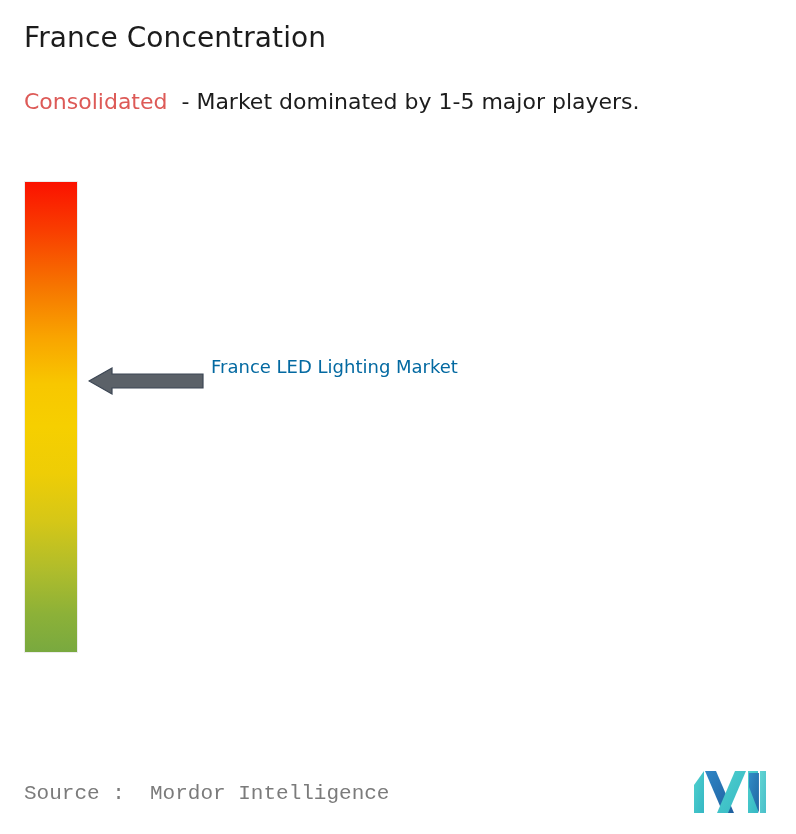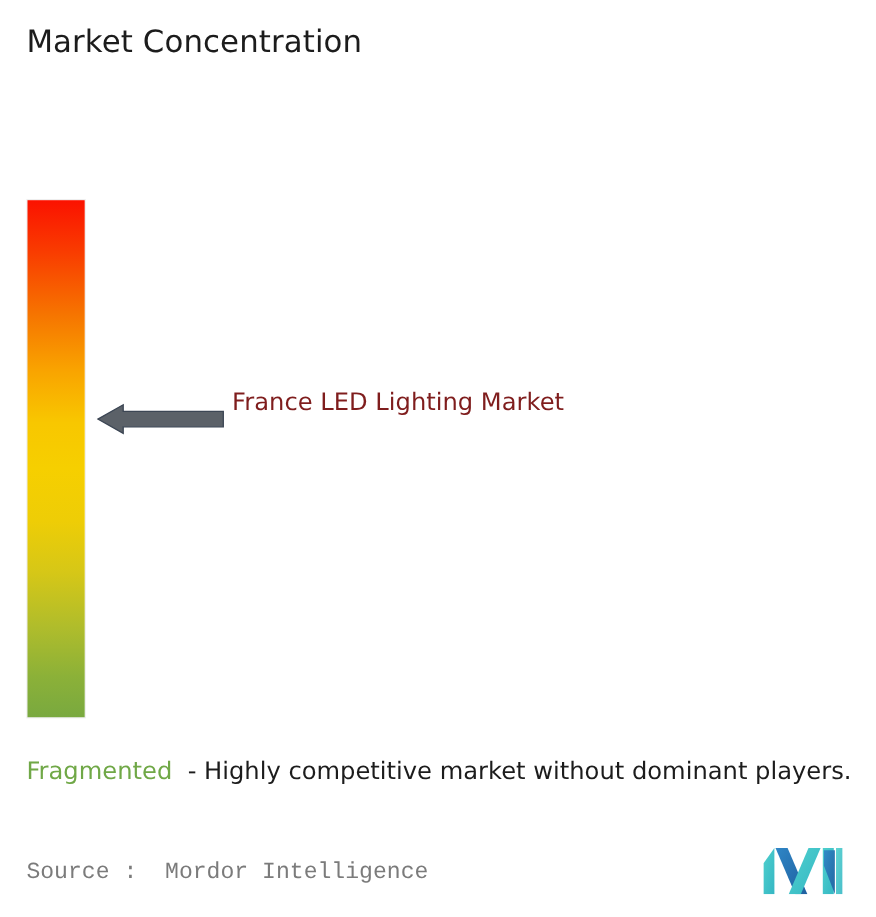--- a/index.html
+++ b/index.html
@@ -101,23 +101,23 @@
   .arrow-wrap svg {
     display: block;
   }
 
   
   .pointer-label {
     position: absolute;
     left: 211px;
     top: 350px;
     width: 420px;
-    font-size: 22px;
+    font-size: 18px;
     line-height: 34px;
-    color: #7f1d1d;
+    color: #0369a1;
   }
 
   
   .source {
     position: absolute;
     left: 24px;
     top: 780px;
     font-size: 21px;
     line-height: 28px;
     color: #7b7b7b;
@@ -132,36 +132,36 @@
     width: 72px;
     height: 42px;
   }
   .logo svg { display:block; }
 </style>
 </head>
 <body>
 
 <div id="infographic">
 
-  <div class="title">Market Concentration</div>
+  <div class="title">France Concentration</div>
 
+  <div class="caption-top">
+    <span class="kw-consolidated">Consolidated</span><span class="kw-sep">  - </span><span>Market dominated by 1-5 major players.</span>
+  </div>
 
   <div class="gradient-bar"></div>
 
   <div class="arrow-wrap">
     <svg width="116" height="30" viewBox="0 0 116 30">
       <polygon points="1,15 24,2 24,8 115,8 115,22 24,22 24,28" fill="#5b6168" stroke="#3c4654" stroke-width="1.2" stroke-linejoin="miter"></polygon>
     </svg>
   </div>
 
   <div class="pointer-label">France LED Lighting Market</div>
 
-  <div class="caption-bottom">
-    <span class="kw-fragmented">Fragmented</span><span class="kw-sep">  - </span><span>Highly competitive market without dominant players.</span>
-  </div>
 
   <div class="source">Source :  Mordor Intelligence</div>
 
   <div class="logo">
     <svg width="72" height="42" viewBox="0 0 72 42">
       <defs>
         <linearGradient id="gTeal" x1="0" y1="0" x2="1" y2="1">
           <stop offset="0%" stop-color="#4fd0cd"></stop>
           <stop offset="100%" stop-color="#35b7c4"></stop>
         </linearGradient>

